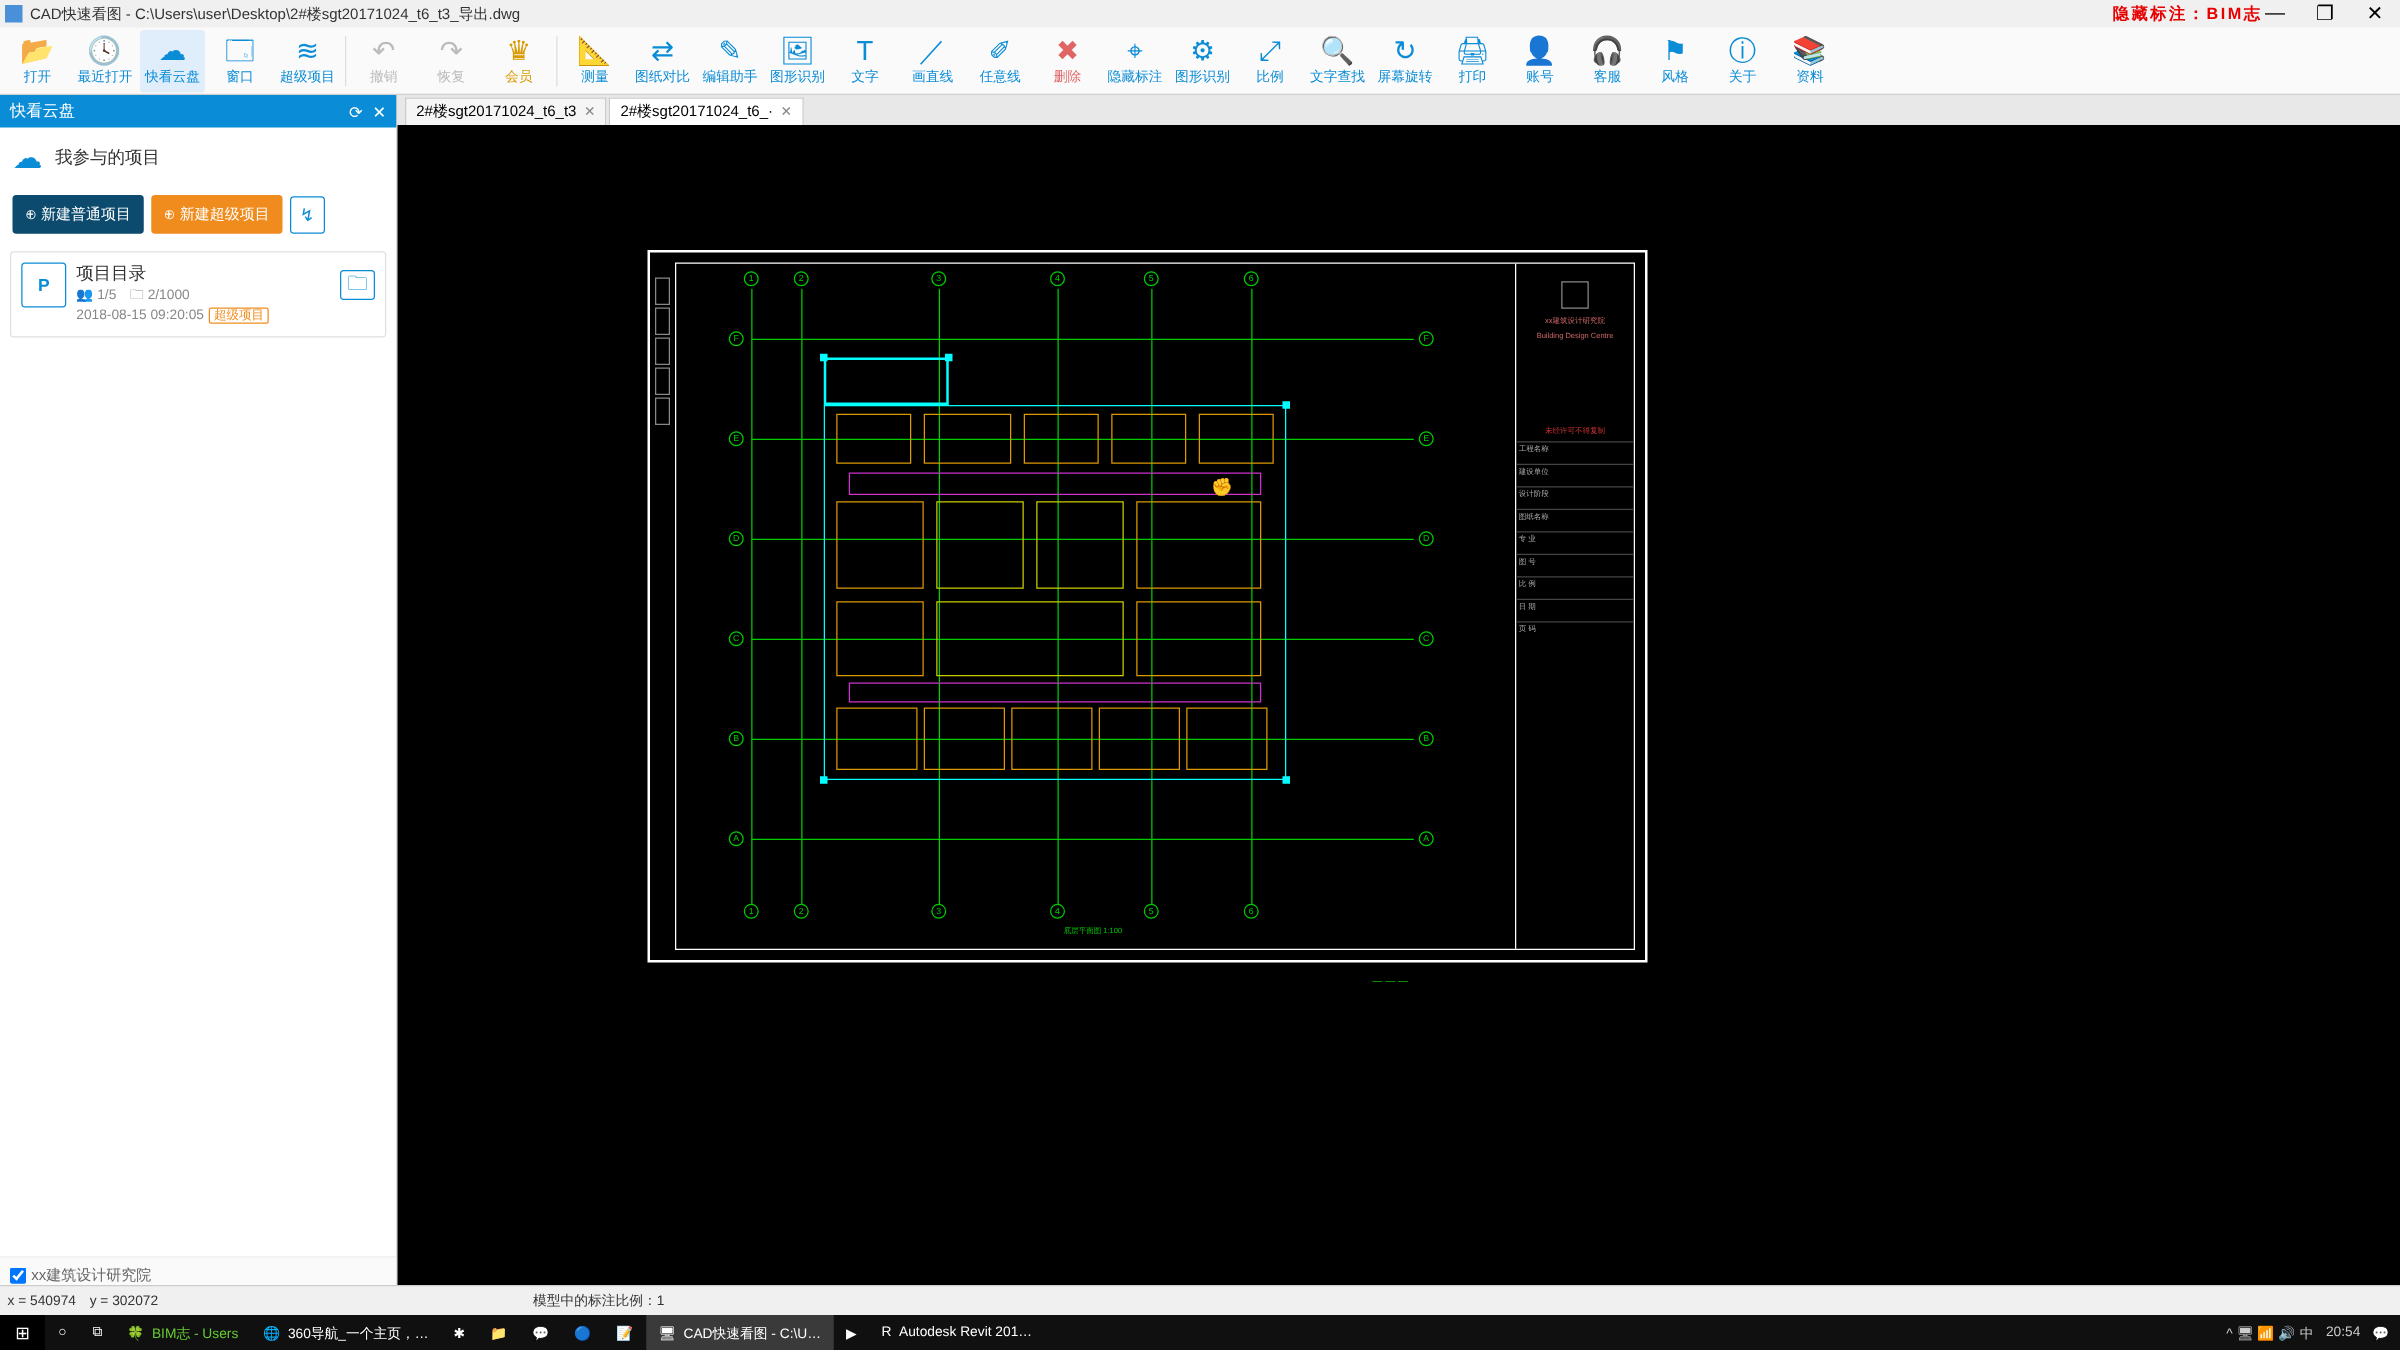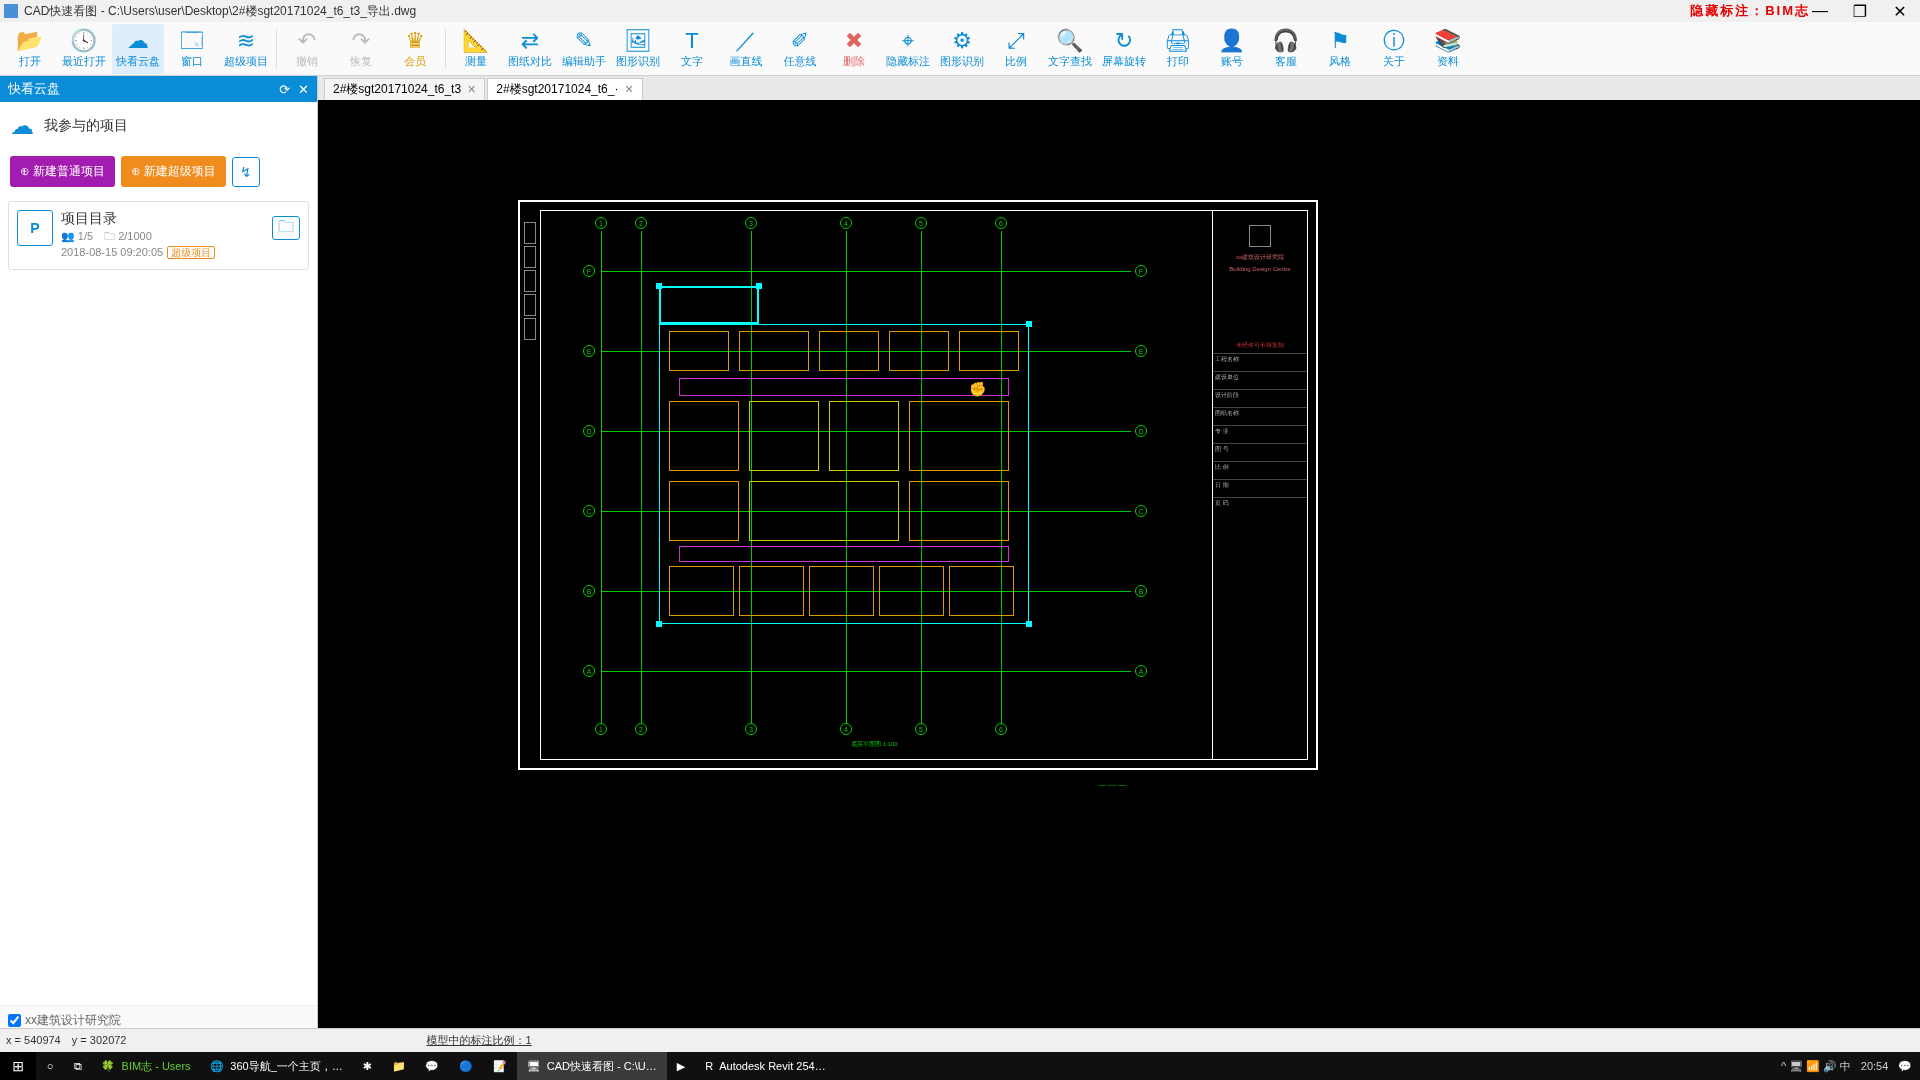--- a/index.html
+++ b/index.html
@@ -23,21 +23,21 @@
 .ic-gold { color: #d99a00; }
 .ic-red { color: #e06666; }
 
 
 .left-panel { position: absolute; left: 0; top: 76px; width: 318px; height: calc(100% - 76px - 28px); background: #fff; border-right: 1px solid #ccc; }
 .panel-header { height: 26px; background: #0b8cd6; color: #fff; display: flex; align-items: center; padding: 0 8px; font-size: 13px; justify-content: space-between; }
 .panel-header .ph-icons { display: flex; gap: 8px; font-size: 13px; }
 .panel-sub { height: 48px; display: flex; align-items: center; padding: 0 10px; font-size: 14px; color: #333; gap: 10px; }
 .cloud-icon { font-size: 24px; color: #0b8cd6; }
 .panel-actions { display: flex; gap: 6px; padding: 6px 10px 10px; align-items: center; }
-.btn-blue { background: #a21caf; color: #fff; border: none; padding: 7px 10px; font-size: 12px; border-radius: 3px; cursor: pointer; }
+.btn-blue { background: #0c4a6e; color: #fff; border: none; padding: 7px 10px; font-size: 12px; border-radius: 3px; cursor: pointer; }
 .btn-orange { background: #f08c1e; color: #fff; border: none; padding: 7px 10px; font-size: 12px; border-radius: 3px; cursor: pointer; }
 .btn-ghost { background: #fff; border: 1px solid #0b8cd6; color: #0b8cd6; width: 28px; height: 30px; border-radius: 3px; cursor: pointer; font-size: 14px;}
 .proj-card { margin: 4px 8px; border: 1px solid #e0e0e0; border-radius: 3px; padding: 8px; display: flex; gap: 8px; position: relative; }
 .proj-icon { width: 36px; height: 36px; border: 1px solid #0b8cd6; color: #0b8cd6; display:flex; align-items:center; justify-content:center; font-weight:bold; font-size: 14px; border-radius: 3px;}
 .proj-meta { font-size: 11px; color: #888; line-height: 16px; }
 .proj-title { font-size: 14px; color: #333; }
 .proj-tag { color: #f08c1e; border: 1px solid #f08c1e; font-size: 10px; padding: 0 3px; border-radius: 2px; margin-left: 4px;}
 .proj-folder { position:absolute; right:8px; top: 14px; width:28px; height:24px; border:1px solid #0b8cd6; border-radius:3px; color:#0b8cd6; display:flex;align-items:center;justify-content:center;}
 
 .panel-footer { position: absolute; bottom: 0; left: 0; right: 0; padding: 6px 8px; font-size: 12px; color: #666; background: #fafafa; border-top: 1px solid #eee;}
@@ -85,21 +85,21 @@
 
 .taskbar { position:absolute; left:0; right:0; bottom:0; height:28px; background:#101010; display:flex; align-items:center; color:#fff; font-size:11px; }
 .task-item { height:28px; padding: 0 10px; display:flex; align-items:center; gap:6px; cursor:pointer; }
 .task-item.active { background: #3a3a3a; }
 .tray { margin-left:auto; display:flex; align-items:center; gap:10px; padding-right:8px; color:#ccc; font-size:11px;}
 .start { background:#000; width:36px; justify-content:center; font-size:14px;}
 .green { color:#6c3; }
 .cortana { width:28px; justify-content:center;}
 
 .status-strip { position:absolute; left:0; right:0; bottom:28px; height:24px; background:#f0f0f0; border-top:1px solid #ccc; display:flex; align-items:center; font-size:11px; color:#333; padding: 0 6px; gap: 40px;}
-.status-strip .st2 { margin-left: 260px; text-decoration: underline; }
+.status-strip .st2 { margin-left: 260px; }
 
 
 .ruler { position:absolute; left:4px; top:20px; width:14px; height:200px; }
 .rmark { width:12px; height:22px; border:1px solid #888; margin-bottom:2px; }
 </style>
 </head>
 <body>
 
 <div class="titlebar">
   <div class="app-icon"></div>
@@ -427,20 +427,20 @@
     </div>
     <div class="task-item  active">
       <span>🖥</span>
       <span>CAD快速看图 - C:\U…</span>
     </div>
     <div class="task-item ">
       <span>▶</span>
     </div>
     <div class="task-item ">
       <span>R</span>
-      <span>Autodesk Revit 254…</span>
+      <span>Autodesk Revit 201…</span>
     </div>
     <div class="tray">
     <span>^  🖥 📶 🔊 中</span>
     <span>20:54</span>
     <span>💬</span>
   </div>
 </div>
 
 </body></html>

